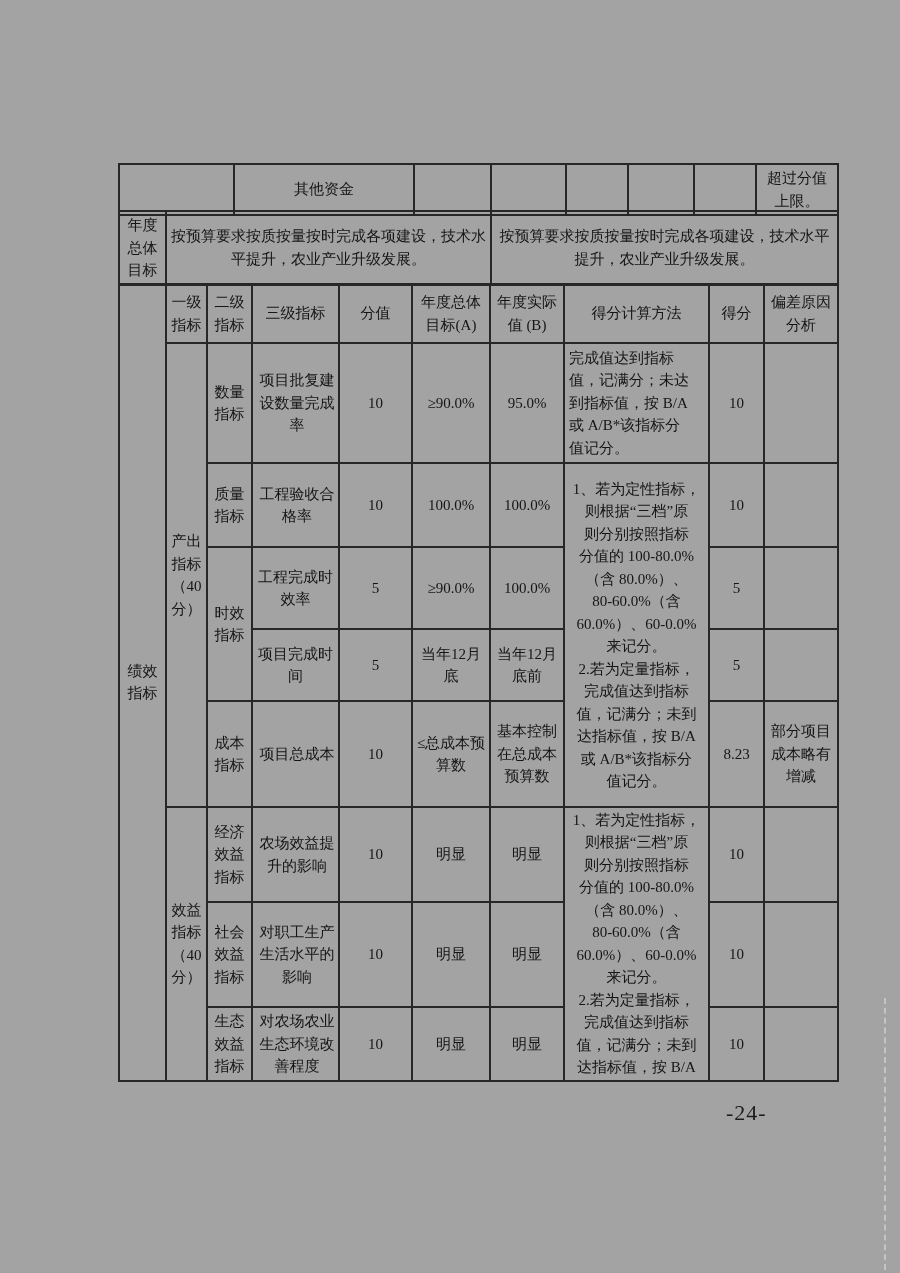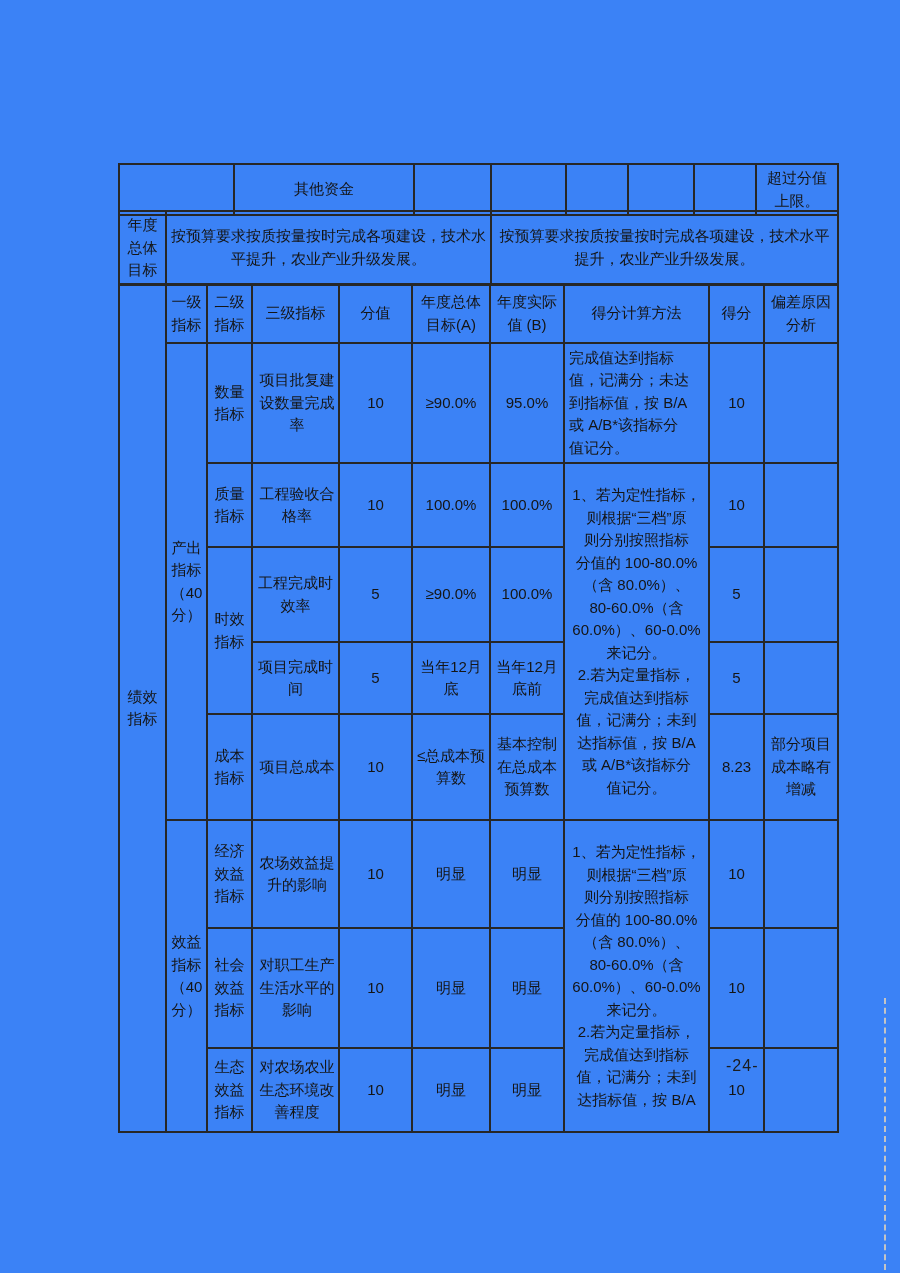--- a/index.html
+++ b/index.html
@@ -1,20 +1,20 @@
 <!DOCTYPE html>
 <html><head>
 <meta charset="utf-8">
 <style>
   html,body{margin:0;padding:0;background:#e9e9e9;}
   .page{
     position:relative;
     width:900px;height:1273px;
-    background:#3b82f6;
-    font-family:Liberation Sans, sans-serif;
+    background:#a3a3a3;
+    font-family:Liberation Serif, serif;
     color:#151515;
     overflow:hidden;
   }
   table.tbl{
     position:absolute;
     border-collapse:collapse;
     table-layout:fixed;
     width:719px;
   }
   .tbl td{
@@ -35,26 +35,26 @@
   tr.r-head{height:59px;}
   tr.r1{height:120px;}
   tr.r2{height:84px;}
   tr.r3{height:82px;}
   tr.r4{height:72px;margin-left:28px;}
   tr.r5{height:106px;}
   tr.r6{height:95px;}
   tr.r7{height:105px;}
   tr.r8{height:54px;}
   td.left{text-align:center;padding-left:5px;padding-right:2px;}
-  td.method{white-space:pre-line;padding:20px 2px;}
+  td.method{white-space:pre-line;padding:0 2px;}
   td.method-left{white-space:pre-line;text-align:left;padding-left:4px;padding-right:2px;}
   .page-number{
     position:absolute;
-    left:726px;top:1057px;
-    font-size:16px;
+    left:726px;top:1100px;
+    font-size:22px;
     letter-spacing:1px;
     color:#1c1c1c;
   }
   .scan-line{
     position:absolute;
     left:884px;top:998px;
     height:272px;width:0;
     border-left:2px dashed #c4c4c4;
   }
 </style>

